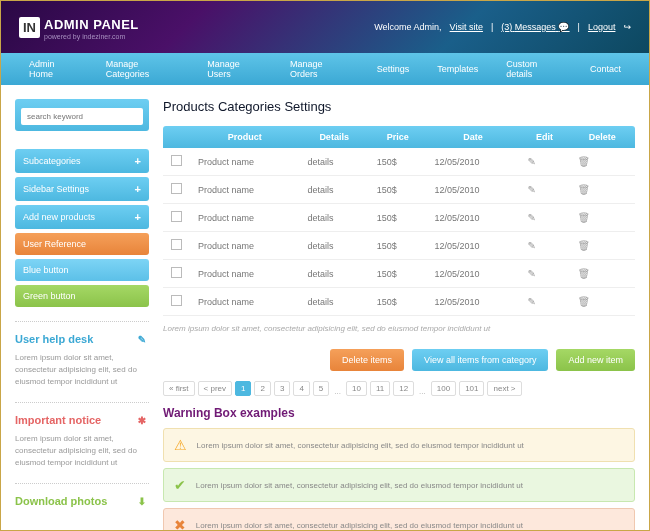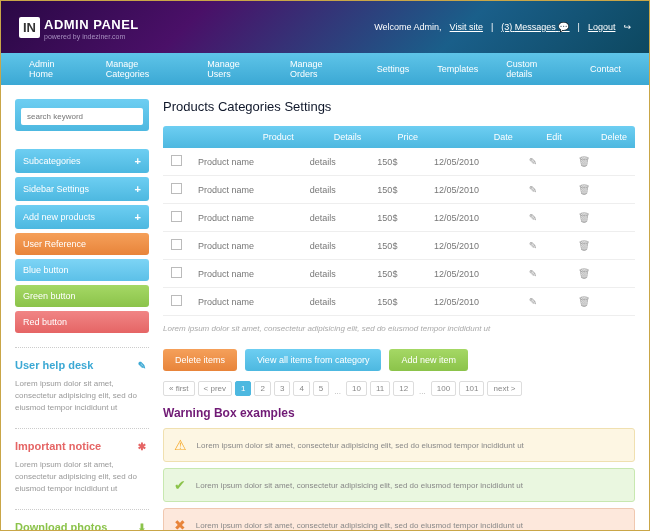--- a/index.html
+++ b/index.html
@@ -27,29 +27,29 @@
 .plus{font-size:11px;font-weight:bold}
 .help-block{margin-top:14px;padding-top:10px;border-top:1px dotted #ccc}
 .help-title{font-size:11px;font-weight:bold;display:flex;justify-content:space-between;align-items:center;margin-bottom:6px}
 .ht-blue{color:#3ba8d4}
 .ht-red{color:#e56565}
 .ht-green{color:#8bc34a}
 .help-text{font-size:8px;color:#999;line-height:1.5}
 .main{flex:1;min-width:0}
 .main-title{color:#0f172a;font-size:13px;font-weight:normal;margin-bottom:12px}
 .table{width:100%;border-collapse:collapse}
-.table thead th{background:linear-gradient(#6dcef2,#4db8e0);color:#fff;font-size:9px;font-weight:normal;padding:6px 8px;text-align:right}
+.table thead th{background:linear-gradient(#6dcef2,#4db8e0);color:#fff;font-size:9px;font-weight:bold;padding:6px 8px;text-align:center}
 .table thead th:first-child{border-top-left-radius:3px}
 .table thead th:last-child{border-top-right-radius:3px}
 .table tbody td{padding:7px 8px;font-size:9px;color:#777;border-bottom:1px solid #eee}
 .chk{width:11px;height:11px;border:1px solid #bbb;display:inline-block;background:#fff}
 .icon-edit{color:#999;font-size:10px}
 .icon-del{color:#999;font-size:10px}
 .table-note{font-size:8px;color:#aaa;font-style:italic;padding:8px 0}
-.action-row{display:flex;gap:8px;justify-content:flex-start;margin:8px 0}
+.action-row{display:flex;gap:8px;justify-content:flex-end;margin:8px 0}
 .act-btn{padding:6px 12px;border-radius:3px;color:#fff;font-size:9px;border:none;cursor:pointer}
 .pagination{display:flex;gap:3px;align-items:flex-end;margin:10px 0;font-size:8px}
 .pg{border:1px solid #ddd;padding:2px 5px;color:#888;cursor:pointer;border-radius:2px}
 .pg.active{background:#4db8e0;color:#fff;border-color:#4db8e0}
 .pg-dots{color:#aaa;padding:0 2px}
 .section-title{color:#701a75;font-size:12px;font-weight:bold;margin:10px 0 8px}
 .warn-box{padding:8px 10px;border-radius:3px;margin-bottom:6px;display:flex;align-items:center;gap:10px;font-size:8px;color:#888}
 .wb-yellow{background:#fdf6e3;border:1px solid #f0e0b0}
 .wb-green{background:#eaf7e0;border:1px solid #c8e8b0}
 .wb-orange{background:#fde8dc;border:1px solid #f0c8b0}
@@ -111,23 +111,20 @@
       </div>
     <div class="side-btn btn-orange">
         <span>User Reference</span>
       </div>
     <div class="side-btn btn-skyblue">
         <span>Blue button</span>
       </div>
     <div class="side-btn btn-green">
         <span>Green button</span>
       </div>
-    <div class="side-btn btn-red">
-        <span>Red button</span>
-      </div>
 
     <div class="help-block">
       <div class="help-title ht-blue">
           <span>User help desk</span>
           <span class="help-icon">✎</span>
         </div>
       <p class="help-text">Lorem ipsum dolor sit amet, consectetur adipisicing elit, sed do eiusmod tempor incididunt ut</p>
     </div>
     <div class="help-block">
       <div class="help-title ht-red">

